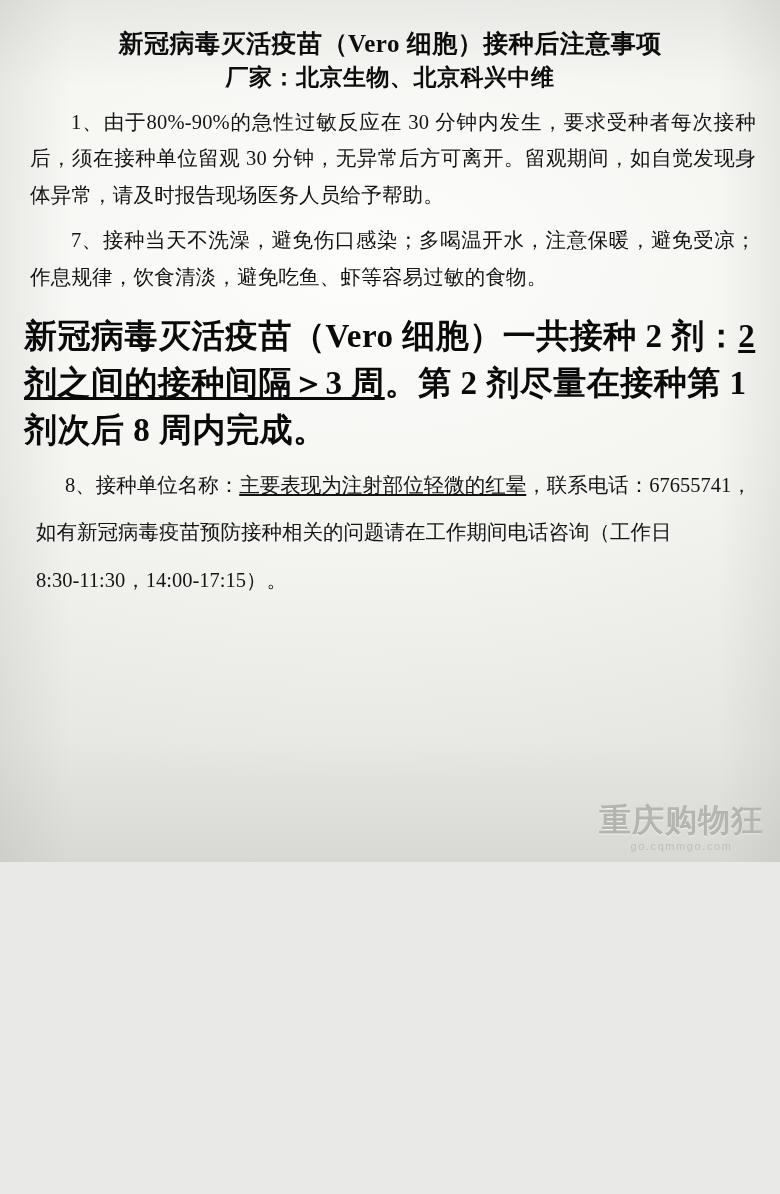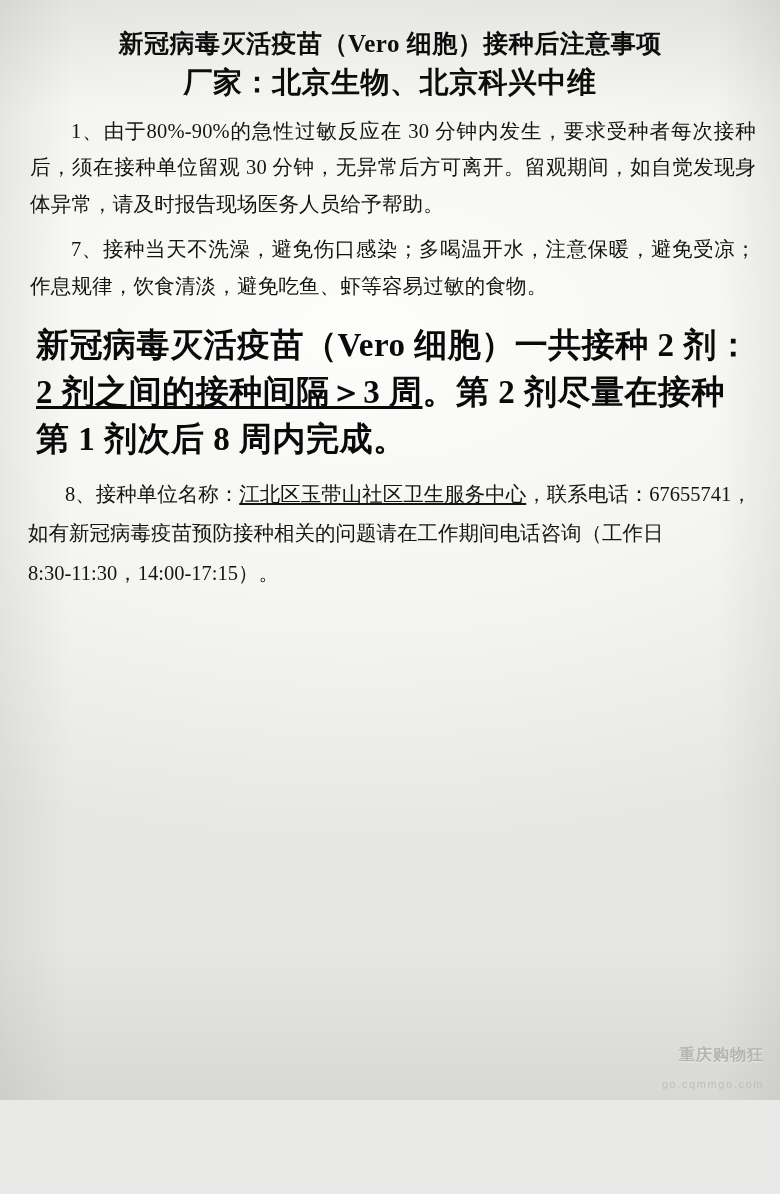--- a/index.html
+++ b/index.html
@@ -9,21 +9,21 @@
   body {
     width: 780px;
     height: 1194px;
     background: #e9e9e7;
     font-family: "Liberation Serif", "DejaVu Serif", serif;
     overflow: hidden;
   }
   #page {
     position: relative;
     width: 780px;
-    height: 1100px;
+    height: 862px;
     background:
       radial-gradient(ellipse 900px 520px at 46% 30%, #fdfdfb 0%, #f4f4f1 55%, #e6e6e2 100%);
     box-sizing: border-box;
     overflow: hidden;
   }
   
   #page::after {
     content: "";
     position: absolute;
     inset: 0;
@@ -43,38 +43,38 @@
     margin-top: 4px;
   }
   .title-line-1 {
     font-size: 25px;
     font-weight: bold;
     letter-spacing: 0.5px;
     line-height: 1.3;
     color: #0d0d0d;
   }
   .title-line-2 {
-    font-size: 29px;
+    font-size: 23px;
     font-weight: bold;
     letter-spacing: 0.5px;
     line-height: 1.5;
     color: #0d0d0d;
   }
   .body-para {
     font-size: 20.5px;
     line-height: 1.78;
     text-align: justify;
     text-justify: inter-ideograph;
     margin: 9px 0 0 6px;
     text-indent: 2em;
     color: #141414;
     letter-spacing: 0.2px;
   }
   .highlight-block {
-    margin: 18px 0 6px 12px;
+    margin: 18px 0 6px 0;
     font-size: 33px;
     font-weight: bold;
     line-height: 1.42;
     letter-spacing: 0.5px;
     color: #0a0a0a;
     text-align: left;
   }
   .highlight-block .u {
     text-decoration: underline;
     text-underline-offset: 3px;
@@ -84,53 +84,54 @@
     line-height: 1.72;
     margin: 14px 0 0 0;
     text-indent: 2em;
     color: #141414;
     text-align: justify;
     text-justify: inter-ideograph;
   }
   .contact-line {
     font-size: 20.5px;
     line-height: 1.72;
-    margin: 4px;
+    margin: 12px;
     text-indent: 0;
     color: #141414;
   }
   .underline-name {
     text-decoration: underline;
     text-underline-offset: 2px;
   }
   
   .watermark {
     position: absolute;
     right: 16px;
     bottom: 10px;
     z-index: 5;
     text-align: right;
     color: #a9a9a6;
     user-select: none;
   }
   .watermark .wm-main {
     font-family: "Liberation Sans", "DejaVu Sans", sans-serif;
-    font-size: 16px;
+    font-size: 32px;
     font-weight: bold;
     color: #b4b4b0;
     letter-spacing: 1px;
     line-height: 1.05;
     text-shadow: 0 1px 0 rgba(255,255,255,0.6);
   }
   .watermark .wm-sub {
     font-family: "Liberation Sans", "DejaVu Sans", sans-serif;
     font-size: 11px;
     color: #bdbdb9;
     letter-spacing: 1.6px;
-    margin-top: 14px;
+    margin-top: 2px;
+    text-align: center;
   }
 </style>
 </head>
 <body>
 
 <div id="page">
 
   <div class="doc">
 
     <div class="title-block">
@@ -139,21 +140,21 @@
     </div>
 
     <p class="body-para">1、由于80%-90%的急性过敏反应在 30 分钟内发生，要求受种者每次接种后，须在接种单位留观 30 分钟，无异常后方可离开。留观期间，如自觉发现身体异常，请及时报告现场医务人员给予帮助。</p>
     <p class="body-para">7、接种当天不洗澡，避免伤口感染；多喝温开水，注意保暖，避免受凉；作息规律，饮食清淡，避免吃鱼、虾等容易过敏的食物。</p>
 
     <div class="highlight-block">
       <span>新冠病毒灭活疫苗（Vero 细胞）一共接种 2 剂：</span><span class="u">2 剂之间的接种间隔＞3 周</span><span>。第 2 剂尽量在接种第 1 剂次后 8 周内完成。</span>
     </div>
 
     <p class="contact-para">
-      <span>8、接种单位名称：</span><span class="underline-name">江北区玉带山社区卫生服务中心</span><span>，联系电话：</span><span>67655741，</span>
+      <span>8、接种单位名称：</span><span class="underline-name">主要表现为注射部位轻微的红晕</span><span>，联系电话：</span><span>67655741，</span>
     </p>
     <p class="contact-line">如有新冠病毒疫苗预防接种相关的问题请在工作期间电话咨询（工作日</p>
     <p class="contact-line">8:30-11:30，14:00-17:15）。</p>
 
   </div>
 
   <div class="watermark">
     <div class="wm-main">重庆购物狂</div>
     <div class="wm-sub">go.cqmmgo.com</div>
   </div>

